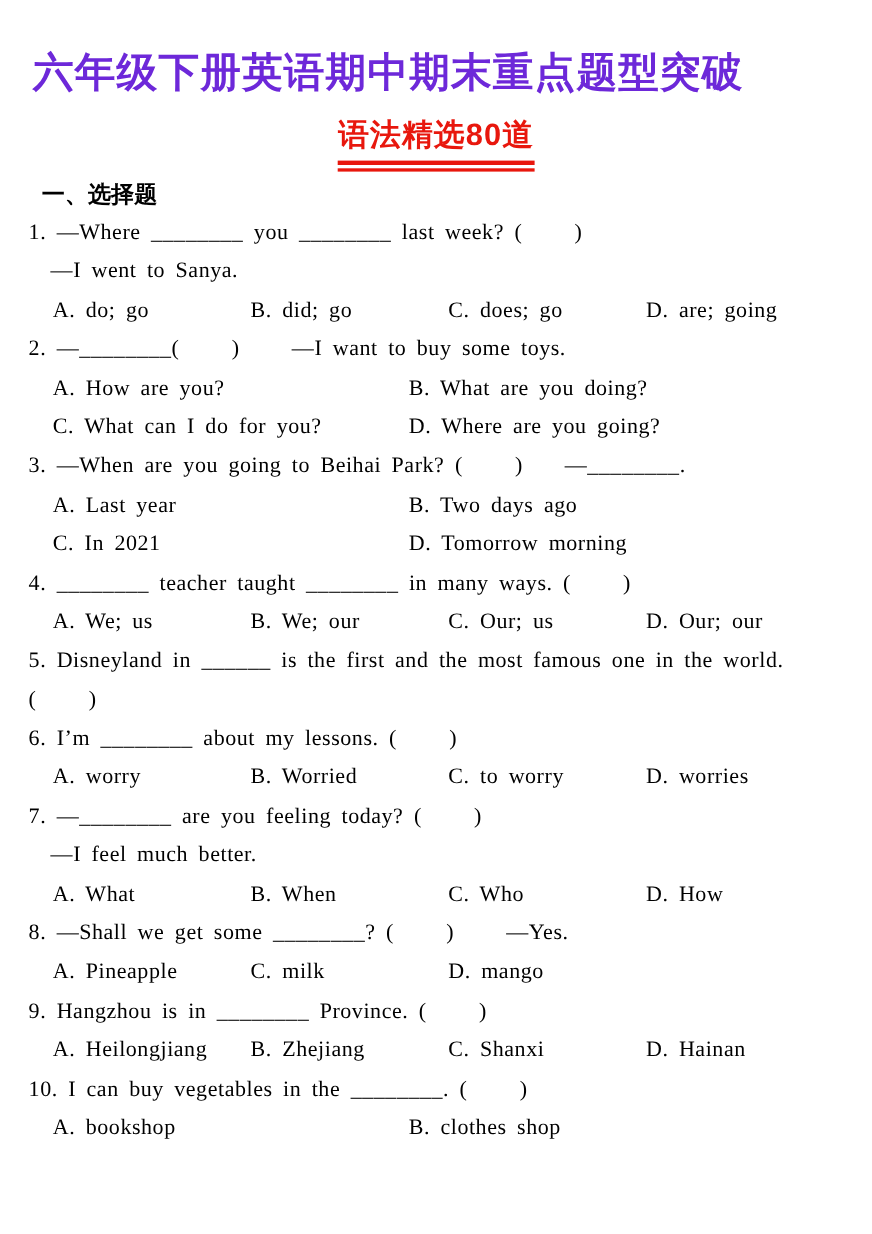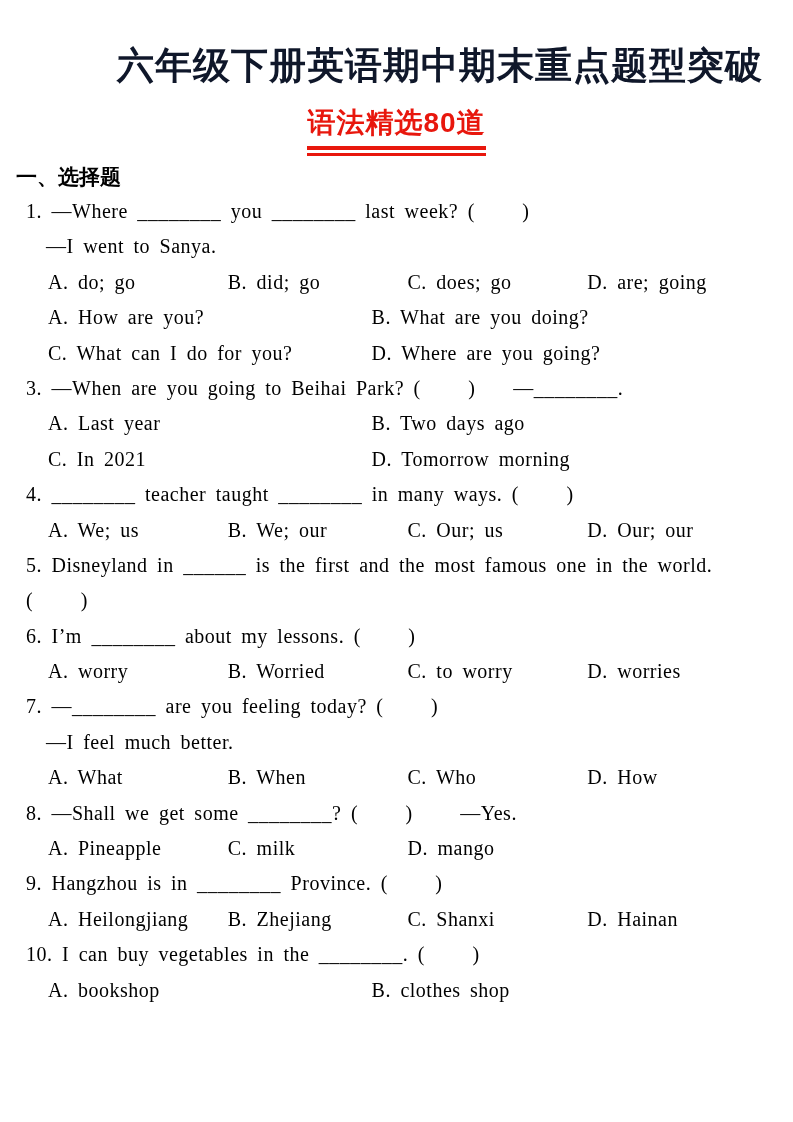--- a/index.html
+++ b/index.html
@@ -11,43 +11,43 @@
     overflow: hidden;
   }
   .page {
     position: relative;
     width: 793px; height: 1122px;
     background: #ffffff;
     box-sizing: border-box;
   }
   .title {
     margin: 44px 30px 0;
-    text-align: right;
+    text-align: left;
     font-family: "Liberation Sans", "DejaVu Sans", sans-serif;
     font-weight: bold;
     font-size: 37px;
     line-height: 44px;
     letter-spacing: 1px;
-    color: #0f172a;
+    color: #6d28d9;
   }
   .subtitle-wrap { text-align: center; margin-top: 16px; }
   .subtitle-box { display: inline-block; padding: 0 8px; }
   .subtitle {
     font-family: "Liberation Sans", "DejaVu Sans", sans-serif;
     font-weight: bold;
     font-size: 28px;
     line-height: 38px;
     color: var(--accent, #e8170d);
     letter-spacing: 1px;
   }
   .u { background: var(--accent, #e8170d); }
   .u1 { height: 4px; margin-top: 4px; }
   .u2 { height: 3px; margin-top: 3px; }
   .section {
-    margin: 8px 16px 0;
+    margin: 8px 38px 0;
     font-family: Liberation Serif, serif;
     font-weight: bold;
     font-size: 21px;
     line-height: 26px;
   }
   .questions {
     margin: 4px 26px 0;
     font-size: 20px;
     letter-spacing: 0.5px;
     word-spacing: 4px;
@@ -88,20 +88,21 @@
 
   <div class="questions">
       <div class="line">1. —Where ________ you ________ last week? (     )</div>
       <div class="line cont">—I went to Sanya.</div>
       <div class="opt-row cols-4">
         <span class="opt">A. do; go</span>
         <span class="opt">B. did; go</span>
         <span class="opt">C. does; go</span>
         <span class="opt">D. are; going</span>
       </div>
+      <div class="line">2. —________(     )     —I want to buy some toys.</div>
       <div class="opt-row cols-2">
         <span class="opt">A. How are you?</span>
         <span class="opt">B. What are you doing?</span>
       </div>
       <div class="opt-row cols-2">
         <span class="opt">C. What can I do for you?</span>
         <span class="opt">D. Where are you going?</span>
       </div>
       <div class="line">3. —When are you going to Beihai Park? (     )    —________.</div>
       <div class="opt-row cols-2">

